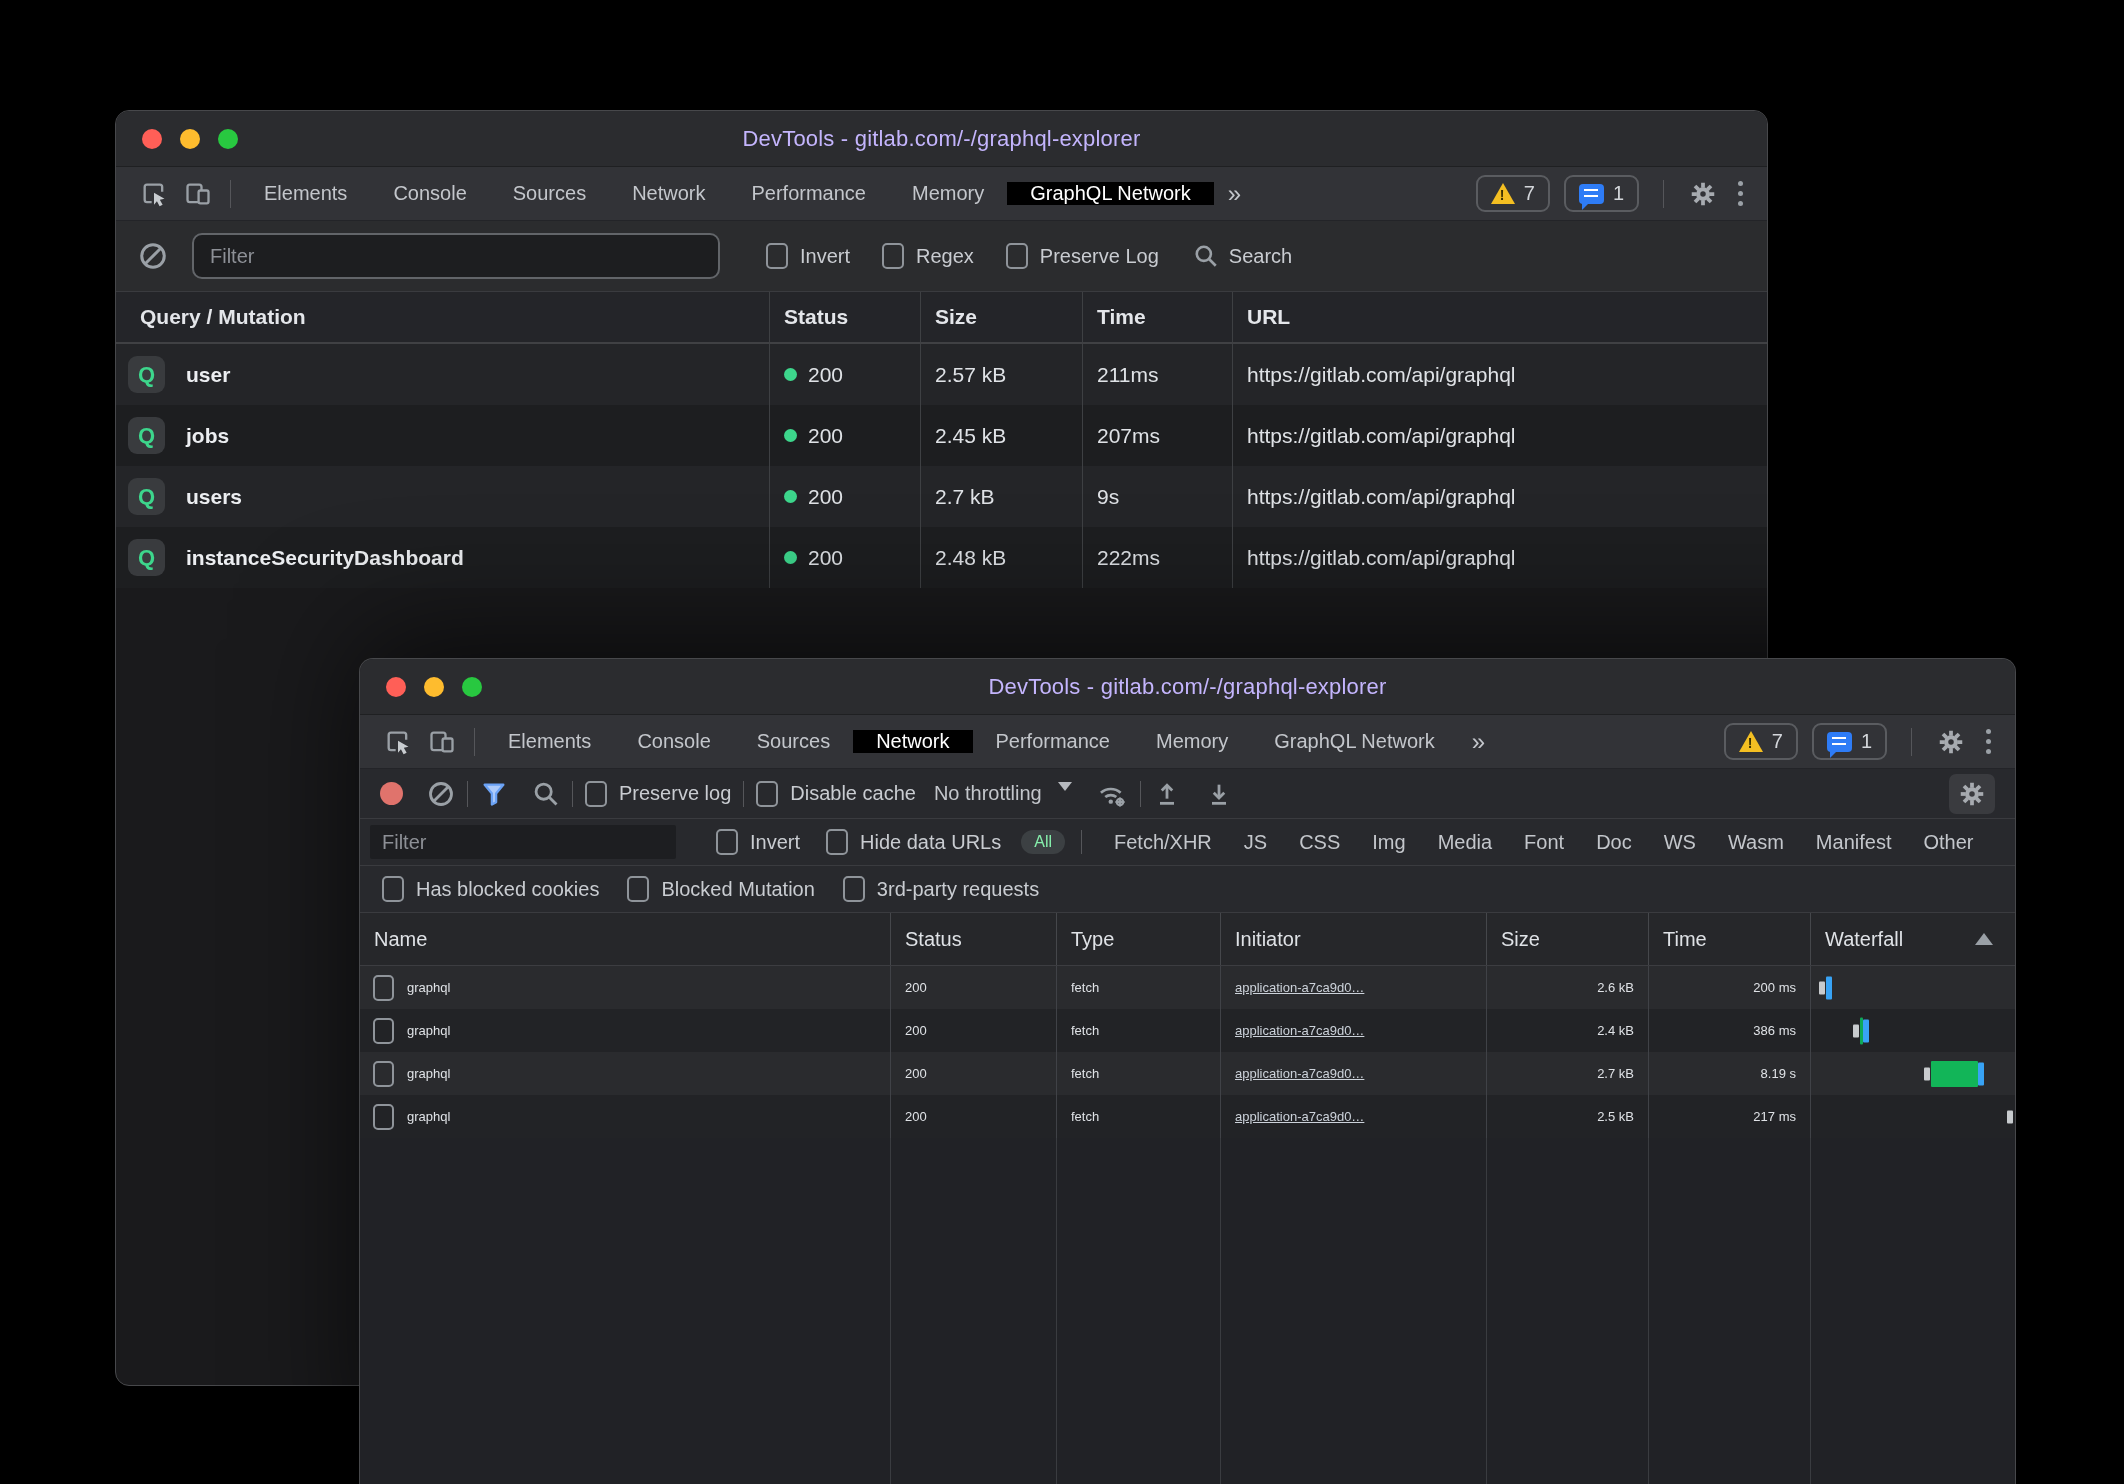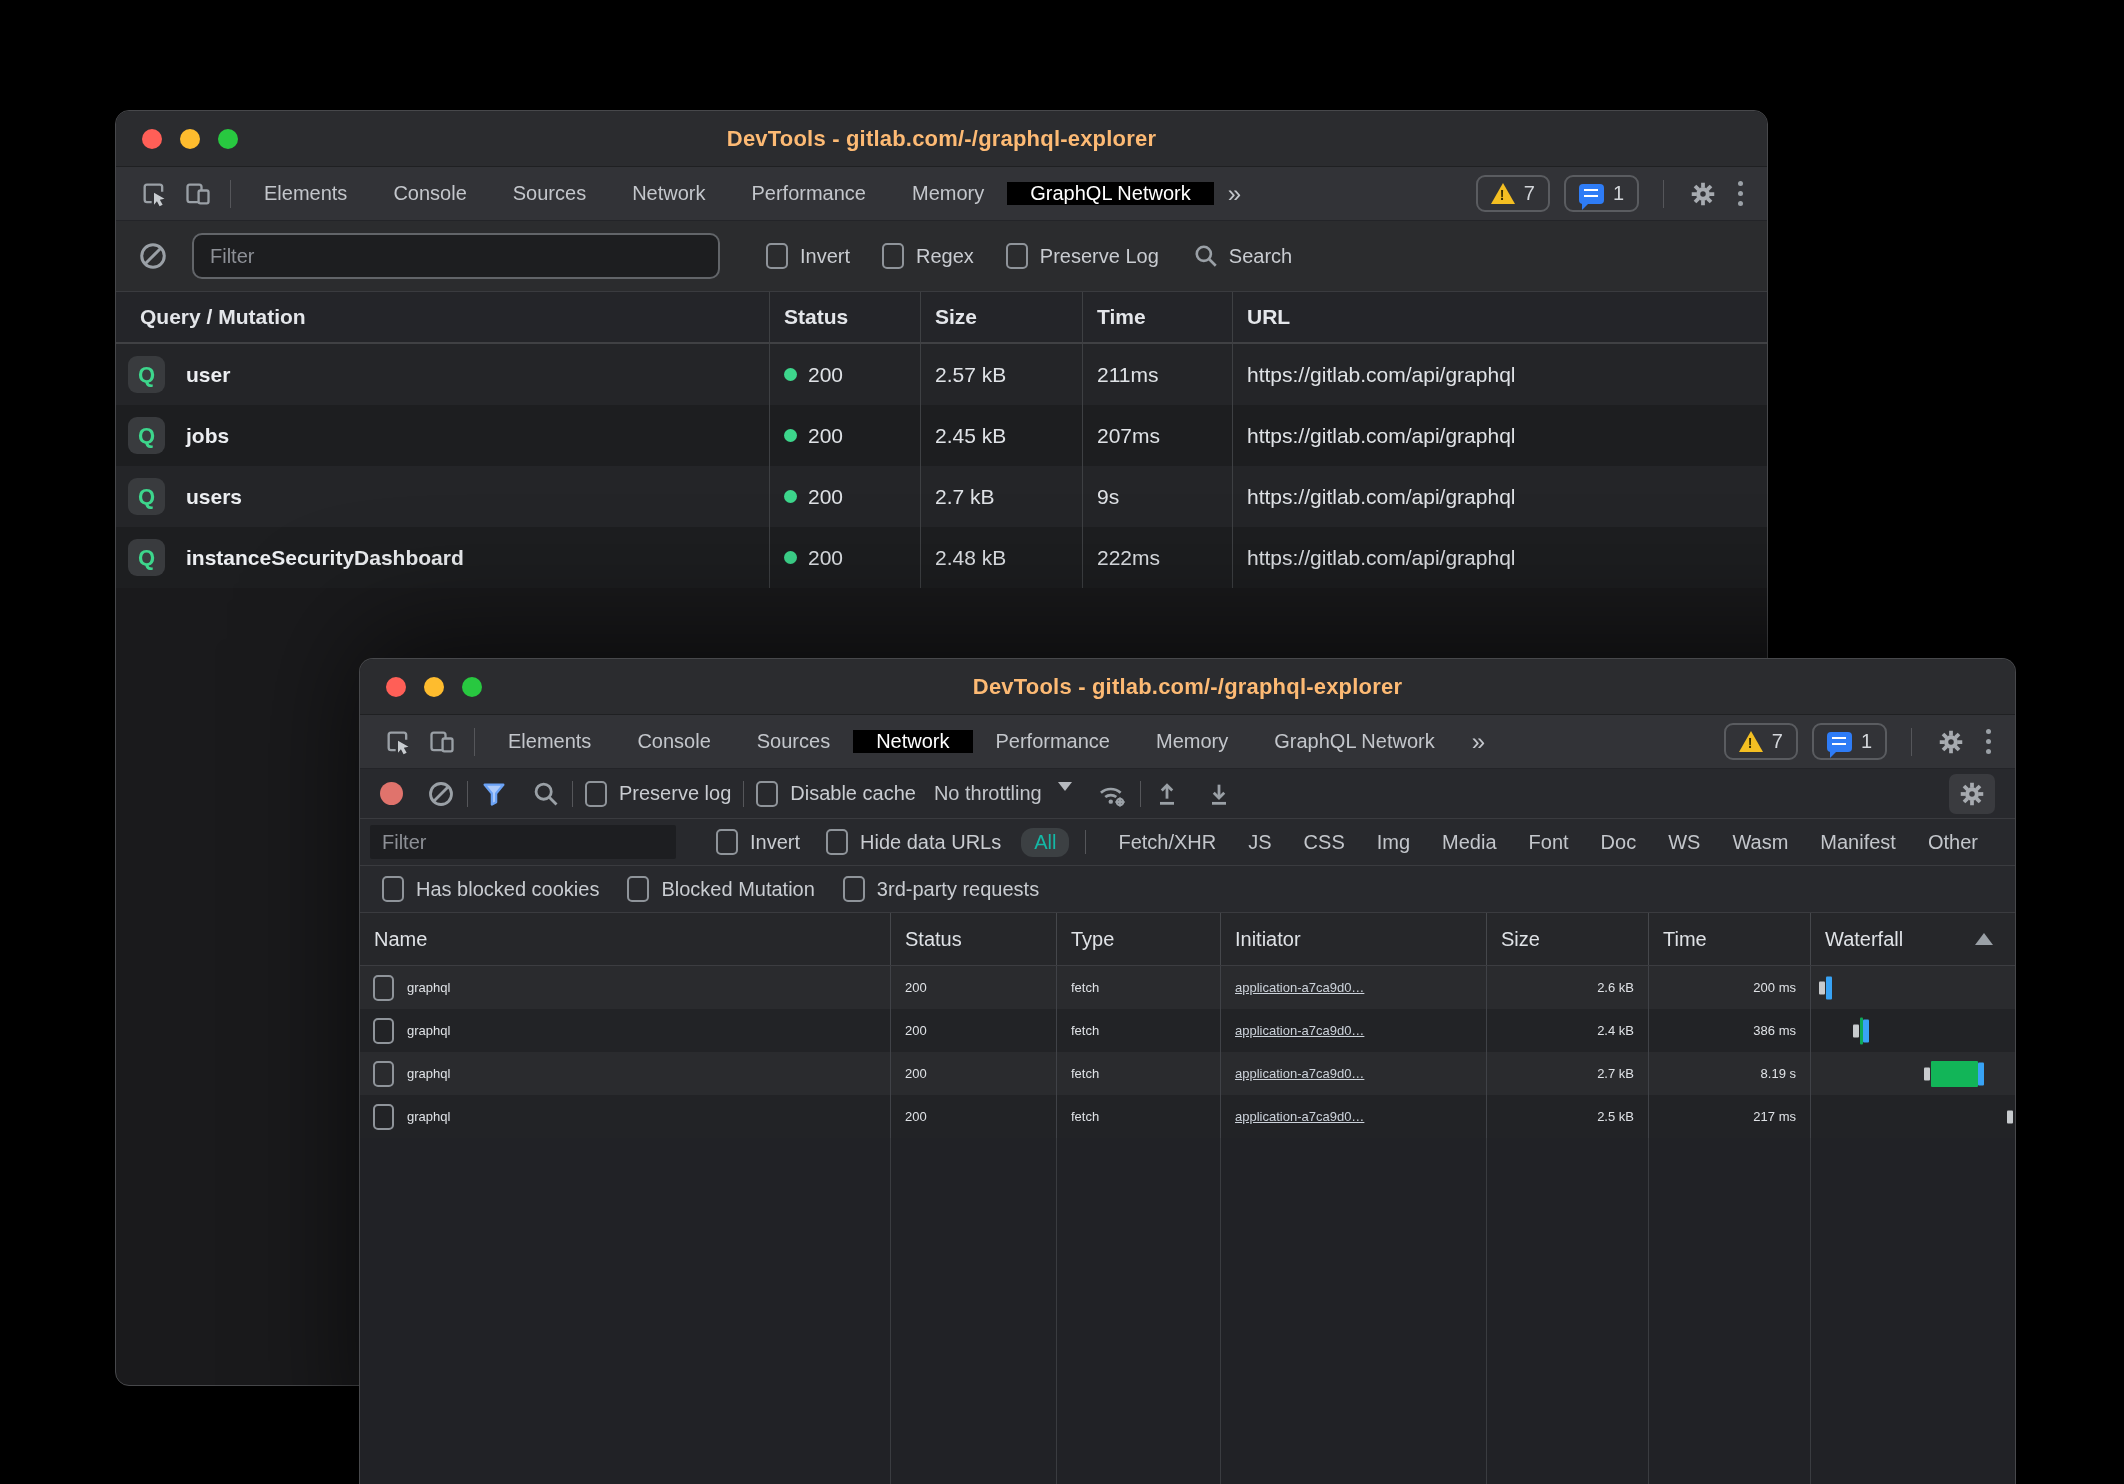--- a/index.html
+++ b/index.html
@@ -31,21 +31,21 @@
   .win-back{left:115px;top:110px;width:1653px;height:1276px;border-radius:14px;background:var(--panel);}
   .win-front{left:359px;top:658px;width:1657px;height:826px;border-radius:14px 14px 0 0;background:var(--front-panel);border-bottom:none;box-shadow:0 -20px 120px rgba(0,0,0,.65);}
 
   
   .titlebar{height:56px;background:var(--titlebar);display:flex;align-items:center;justify-content:center;position:relative;border-bottom:1px solid #1f2022;}
   .lights{position:absolute;left:26px;top:0;height:100%;display:flex;align-items:center;gap:18px;}
   .light{width:20px;height:20px;border-radius:50%;}
   .light.red{background:#ff5f57;}
   .light.yellow{background:#febc2e;}
   .light.green{background:#28c840;}
-  .win-title{font-size:22px;font-weight:bold;color:#fdba74;letter-spacing:.2px;}
+  .win-title{font-size:22px;font-weight:normal;color:#c4b5fd;letter-spacing:.2px;}
 
   
   .tabbar{height:54px;background:var(--tabbar);display:flex;align-items:center;padding-left:16px;border-bottom:1px solid #232428;}
   .tabbar .icon-btn{display:flex;align-items:center;justify-content:center;width:44px;}
   .vsep{width:1px;background:var(--divider);height:28px;align-self:center;margin:0 10px;}
   .tab{display:flex;align-items:center;padding:0 23px;font-size:20px;color:var(--text-dim);white-space:nowrap;}
   .tab.selected{background:#000;color:#fff;}
   .chevron{display:flex;align-items:center;color:var(--text-dim);font-size:24px;padding:0 14px;}
   .tab-right{margin-left:auto;display:flex;align-items:center;gap:14px;padding-right:18px;}
   .badge{display:flex;align-items:center;gap:9px;border:2px solid #5a5c60;border-radius:9px;padding:5px 13px;color:#d3d6da;font-size:20px;}
@@ -91,21 +91,21 @@
   .record{width:23px;height:23px;border-radius:50%;background:var(--record);flex:none;}
   .net-toolbar .vsep{height:26px;margin:0 12px;}
   .tb-gap{width:24px;flex:none;}
   .throttle{display:flex;align-items:flex-start;gap:16px;margin-left:18px;color:var(--text-dim);font-size:20px;}
   .gear-btn{margin-left:auto;width:46px;height:40px;border-radius:7px;background:#3a3b3f;display:flex;align-items:center;justify-content:center;}
 
   .net-filter{height:47px;background:var(--toolbar);display:flex;align-items:center;padding:0 10px;border-bottom:1px solid #3a3b3f;}
   .net-filter .filter-input{width:306px;height:34px;background:#1d1e21;border:none;border-radius:2px;color:var(--text);font-size:20px;padding:0 12px;outline:none;}
   .net-filter .filter-input::placeholder{color:#8d9096;}
   .net-filter .groups{display:flex;align-items:center;gap:26px;margin-left:40px;}
-  .pill{padding:3px 13px;border-radius:12px;background:#3c4043;color:#14b8a6;font-size:20px;margin-left:20px;}
+  .pill{padding:3px 13px;border-radius:12px;background:#3c4043;color:#86efac;font-size:16px;margin-left:20px;}
   .type-list{display:flex;align-items:center;gap:32px;margin-left:16px;font-size:20px;color:var(--text-dim);}
   .type-list .vsep{height:24px;margin:0 0;}
 
   .net-options{height:47px;background:var(--toolbar);display:flex;align-items:center;gap:28px;padding:0 22px;border-bottom:1px solid #3a3b3f;}
 
   
   .ngrid{display:grid;grid-template-columns:531px 166px 164px 266px 162px 162px 1fr;}
   .nheader{height:53px;background:#26272a;border-bottom:1px solid #3c3d41;}
   .nheader .cell{display:flex;align-items:center;padding-left:14px;font-size:20px;font-weight:500;color:#dfe2e6;border-right:1px solid var(--col-line-front);}
   .nheader .cell:last-child{border-right:none;}

